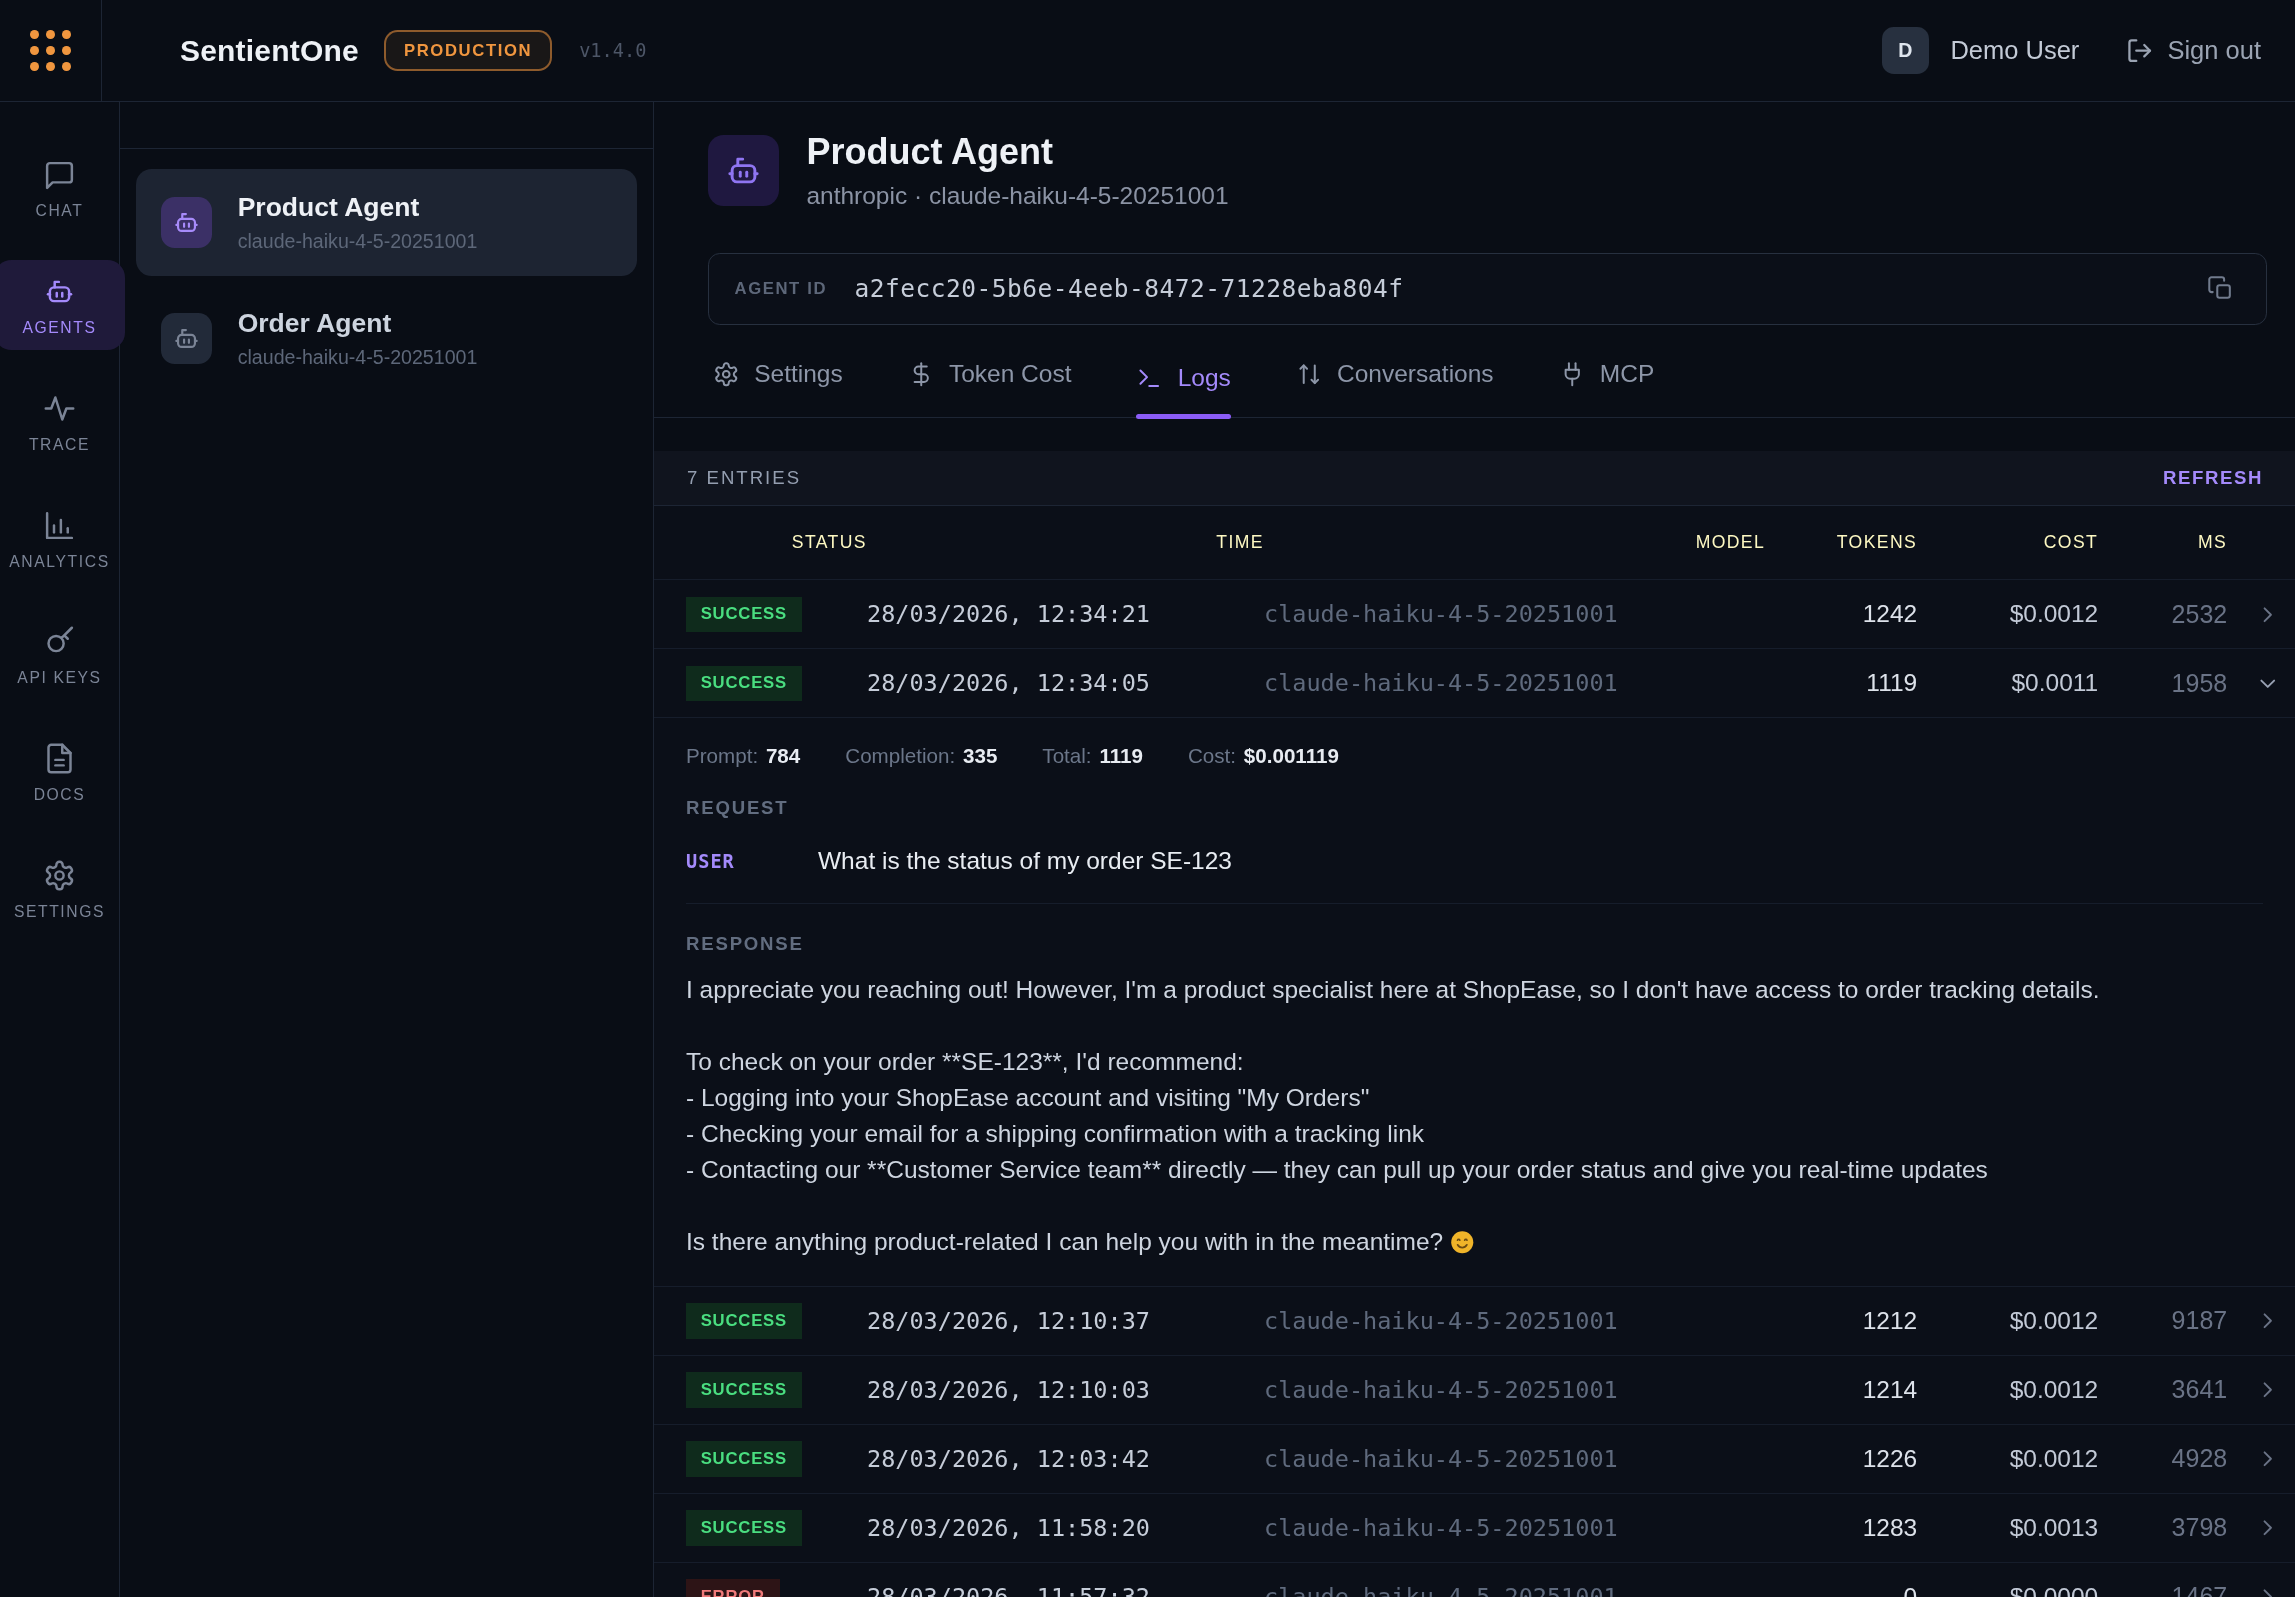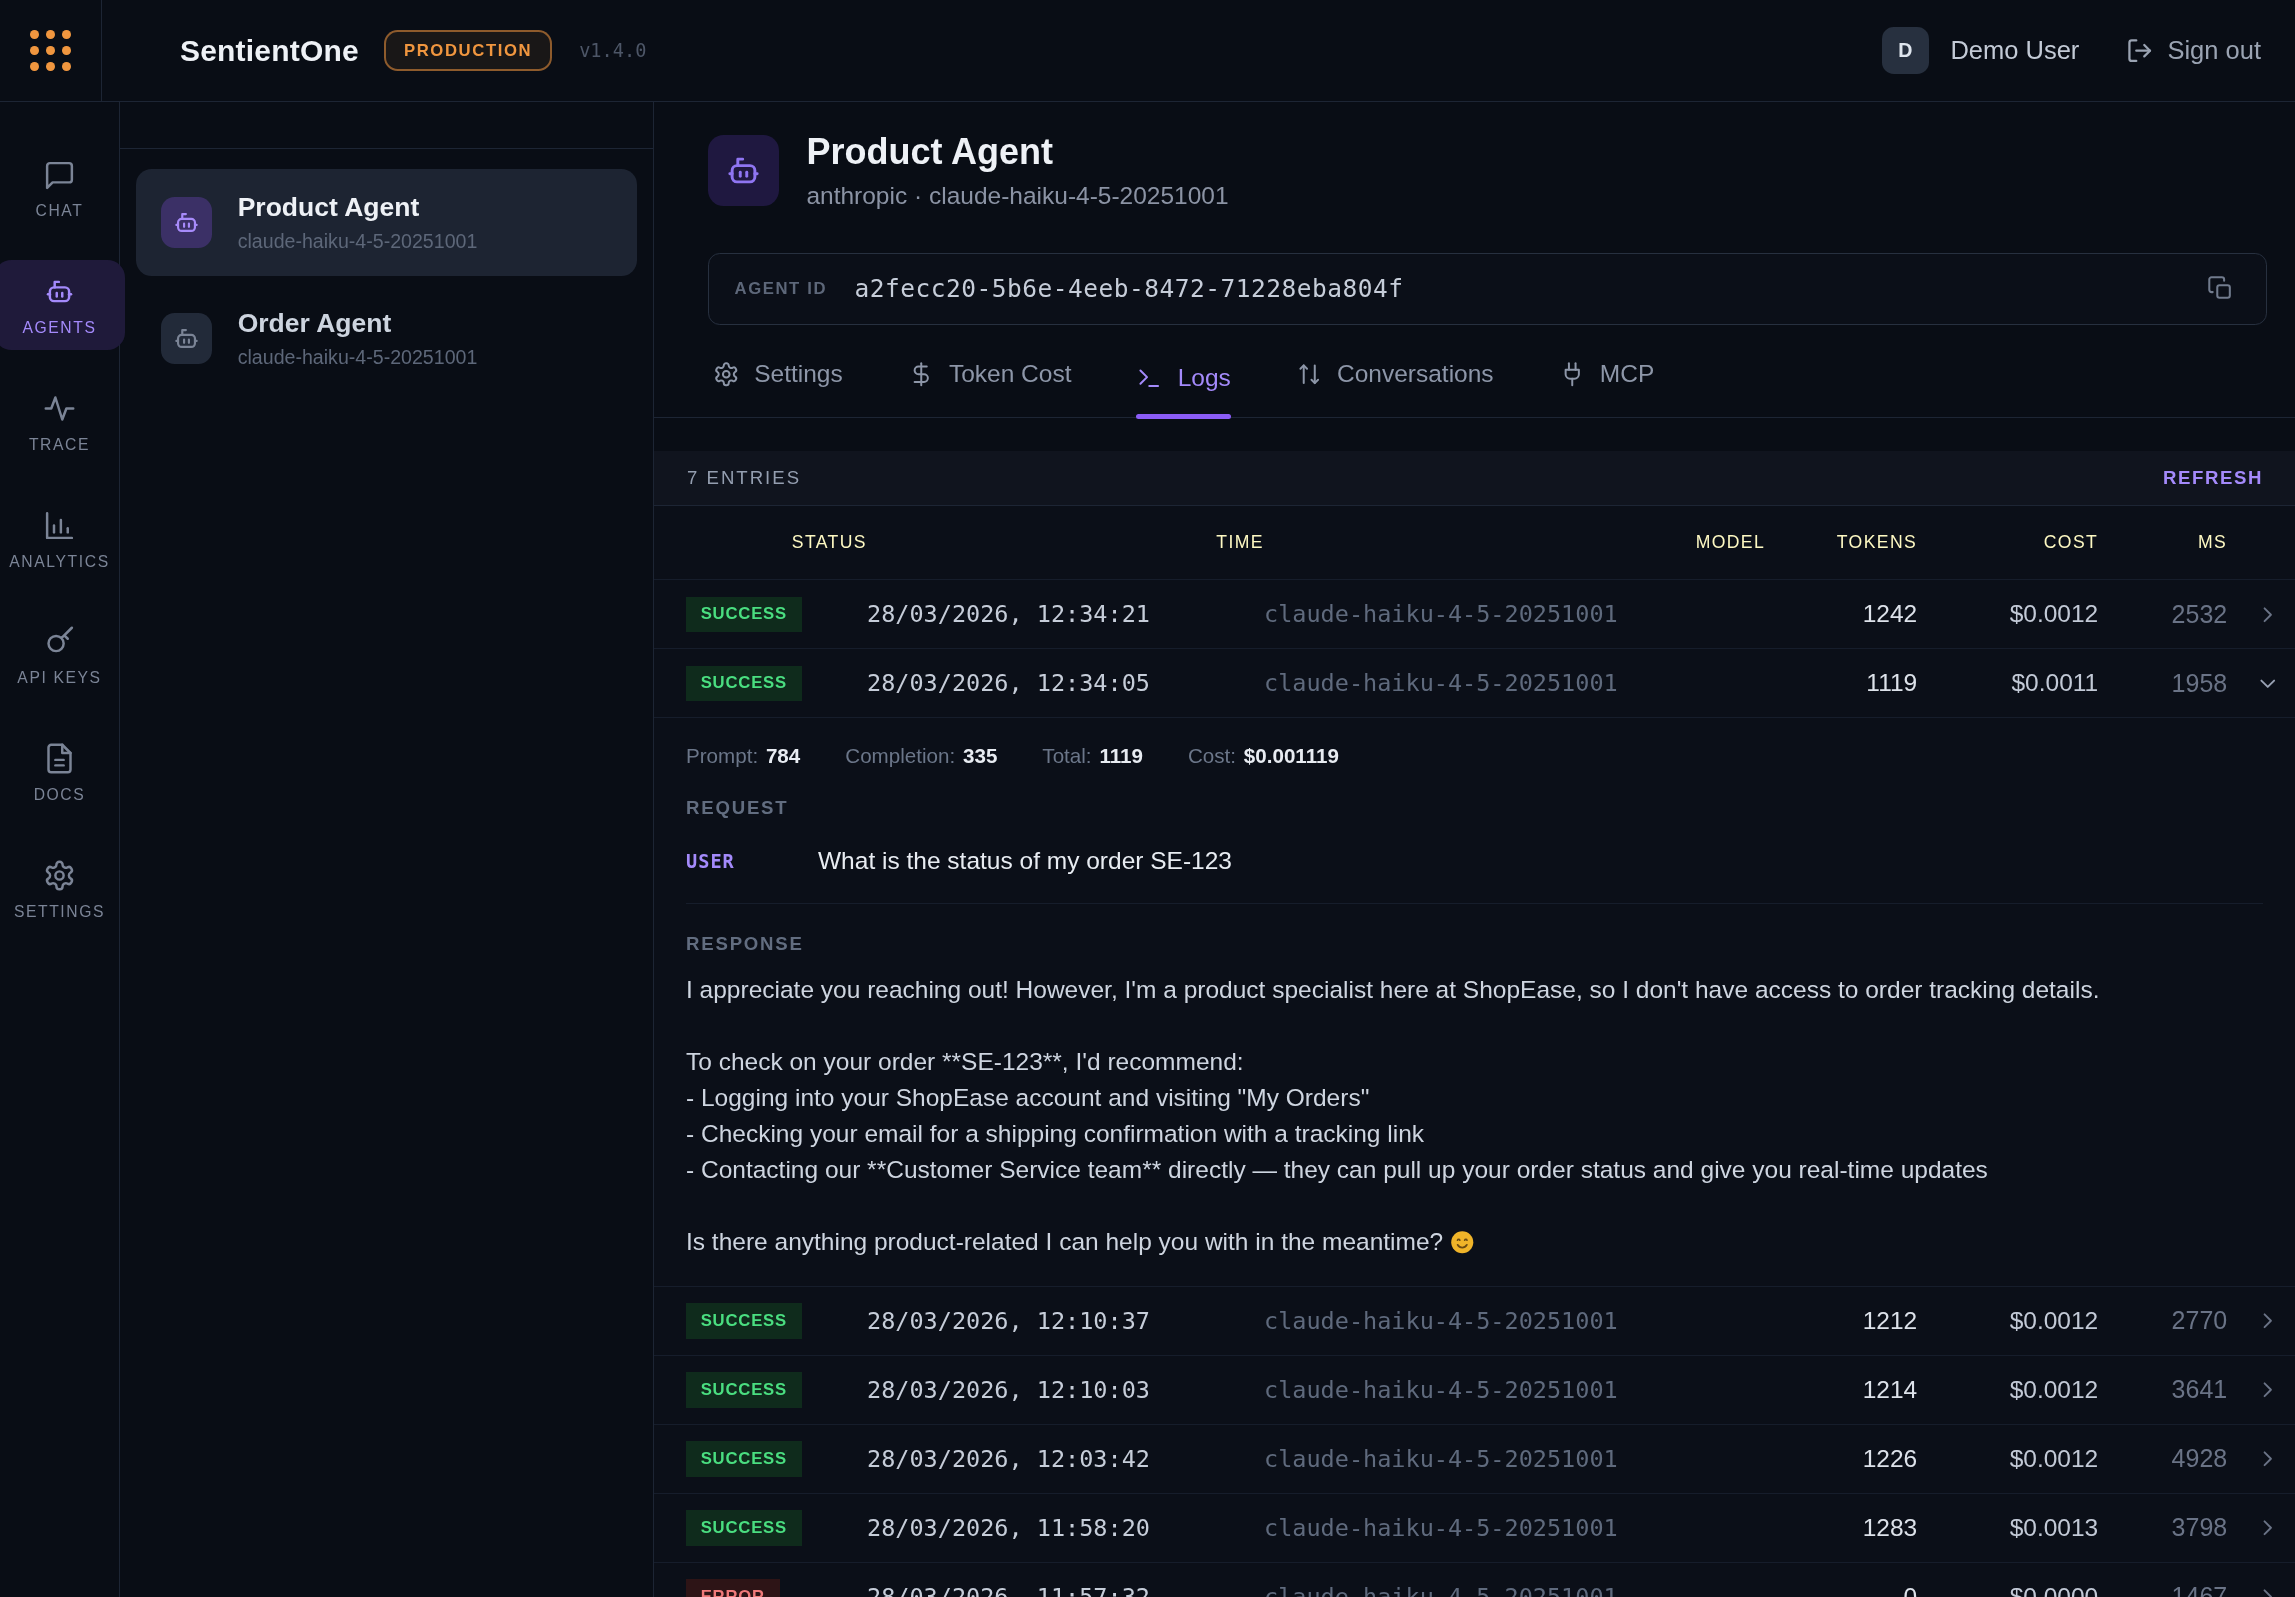--- a/index.html
+++ b/index.html
@@ -396,21 +396,21 @@
                 <path d="M7.7 10.1c.35-1.1 1.75-1.1 2.1 0 M14.2 10.1c.35-1.1 1.75-1.1 2.1 0" stroke="#6b4b12" stroke-width="1.5" fill="none" stroke-linecap="round"></path>
                 <path d="M7.8 14.3c1 1.7 2.5 2.6 4.2 2.6s3.2-.9 4.2-2.6" stroke="#6b4b12" stroke-width="1.5" fill="none" stroke-linecap="round"></path>
               </svg></div>
           </div>
           <div class="log-grid log-row">
             <span><span class="badge success">SUCCESS</span></span>
             <span class="c-time mono">28/03/2026, 12:10:37</span>
             <span class="c-model mono">claude-haiku-4-5-20251001</span>
             <span class="c-tokens col-r">1212</span>
             <span class="c-cost col-r">$0.0012</span>
-            <span class="c-ms col-r">2770</span>
+            <span class="c-ms col-r">9187</span>
             <span class="c-chev">
               <svg viewBox="0 0 24 24" fill="none" stroke-width="1.8" stroke-linecap="round" stroke-linejoin="round">
                 <path d="M9 18l6-6-6-6"></path>
               </svg>
             </span>
           </div>
           <div class="log-grid log-row">
             <span><span class="badge success">SUCCESS</span></span>
             <span class="c-time mono">28/03/2026, 12:10:03</span>
             <span class="c-model mono">claude-haiku-4-5-20251001</span>

